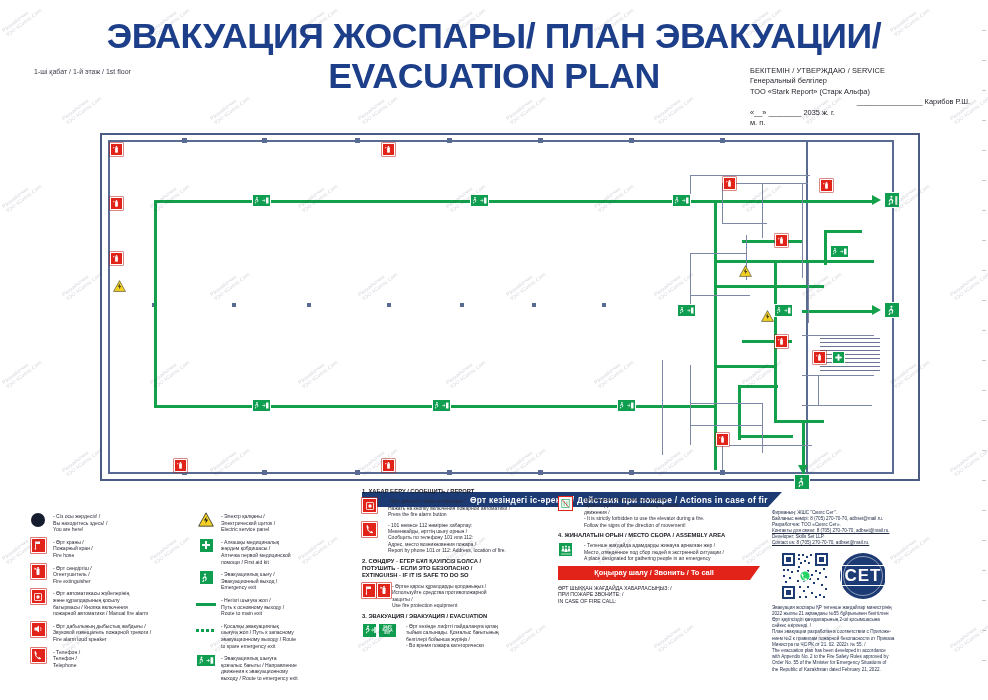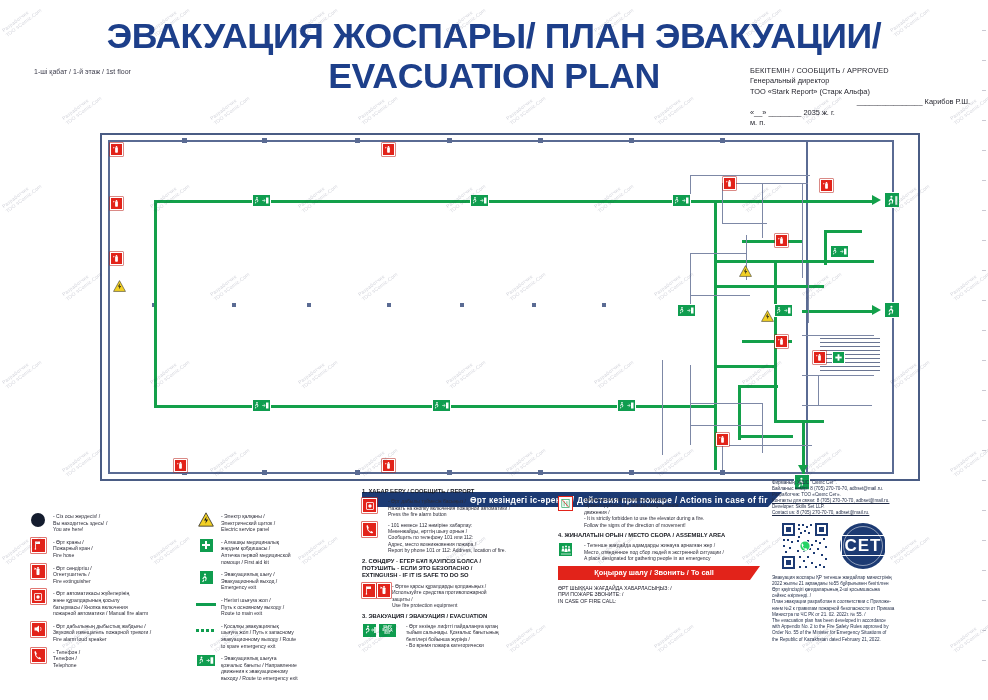--- a/index.html
+++ b/index.html
@@ -233,21 +233,21 @@
     border-top: 14px solid #e2231a; border-right: 10px solid transparent;
   }
   .phone-rows { position: relative; font-size: 5.2px; line-height: 6.6px; color: #232330; }
   .phone-big {
     position: absolute; right: 2px;
     font-size: 27px; font-weight: bold; color: #e2231a;
     line-height: 27px; letter-spacing: -.5px;
   }
 
   
-  .dev-panel { position: absolute; left: 772px; top: 480px; width: 200px; }
+  .dev-panel { position: absolute; left: 772px; top: 510px; width: 200px; }
   .dev-contact { font-size: 4.6px; line-height: 6.1px; color: #1f2a45; }
   .dev-contact .u { text-decoration: underline; }
   .dev-media { display: flex; align-items: center; gap: 10px; margin: 4px 0 4px 8px; }
   .qr { width: 50px; height: 50px; position: relative; background:#fff; }
   .logo-cet {
     width: 46px; height: 46px; border-radius: 50%;
     background: #1c3a73; position: relative;
     display:flex; align-items:center; justify-content:center;
   }
   .logo-cet .cet-txt {
@@ -264,22 +264,22 @@
 </style>
 </head>
 <body>
 
 <div id="page">
 
   <div class="main-title">ЭВАКУАЦИЯ ЖОСПАРЫ/ ПЛАН ЭВАКУАЦИИ/ EVACUATION PLAN</div>
   <div class="floor-label">1-ші қабат / 1-й этаж / 1st floor</div>
 
   <div class="approve-block">
-    <div class="ln1">БЕКІТЕМІН / СООБЩИТЬ / APPROVED</div>
-    <div>Генеральный директор</div>
+    <div class="ln1">БЕКІТЕМІН / УТВЕРЖДАЮ / SERVICE</div>
+    <div>Генеральный белгілер</div>
     <div>ТОО «Stark Report» (Старк Альфа)</div>
     <div class="sig-line" style="text-align:right">________________ Карибов Р.Ш.</div>
     <div class="date-line">«__» ________ 2035 ж. г.</div>
     <div>м. п.</div>
   </div>
 
   <div class="plan-outer">
     <div class="plan-inner">
 
       <div class="wall-h" style="left:6px; top:5px; width:700px;"></div>

